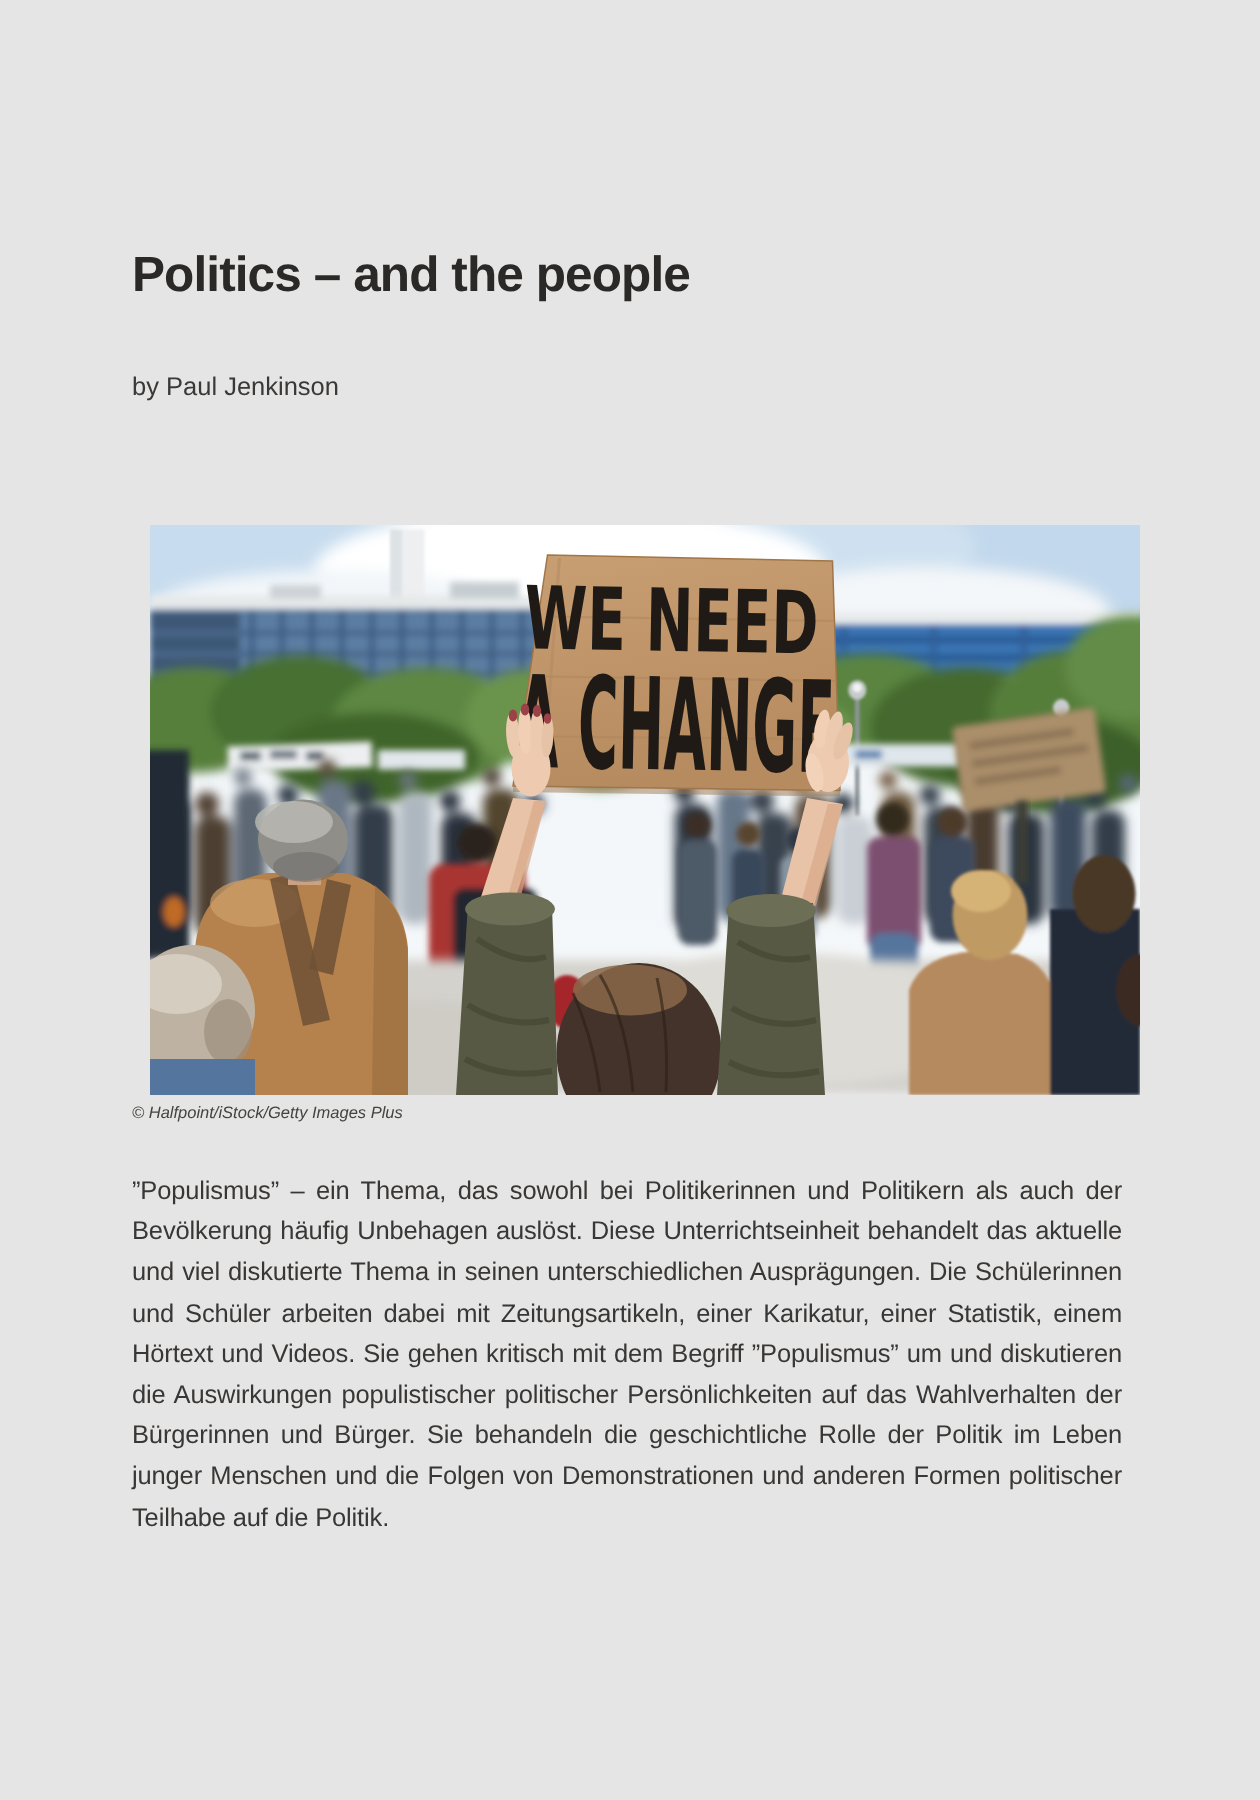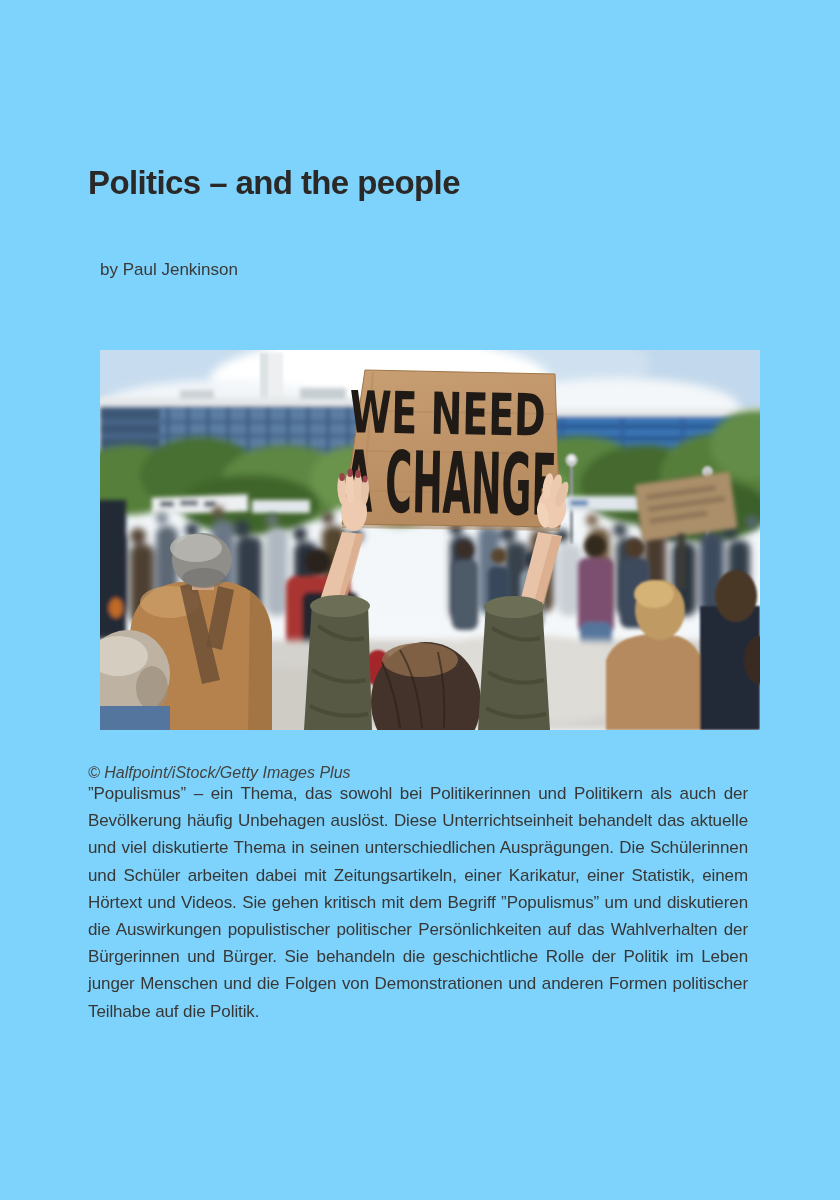--- a/index.html
+++ b/index.html
@@ -1,32 +1,32 @@
 <!DOCTYPE html>
 <html><head>
 <meta charset="utf-8">
 <style>
   html,body{margin:0;padding:0;background:#ffffff;}
   .page{
-    position:relative;width:840px;height:1200px;background:#7dd3fc;overflow:hidden;
+    position:relative;width:840px;height:1200px;background:#e5e5e5;overflow:hidden;
     font-family:"Liberation Sans",sans-serif;color:#3a3836;
   }
   .page-title{
     position:absolute;left:88px;top:164px;margin:0;
     font-size:33px;font-weight:700;letter-spacing:-0.6px;color:#2b2927;
   }
   .byline{
-    position:absolute;left:88px;top:248px;margin:12px;
+    position:absolute;left:88px;top:248px;margin:0;
     font-size:17px;color:#3b3937;
   }
   .photo-figure{position:absolute;left:88px;top:338px;width:660px;height:380px;margin:12px;}
   .photo-figure svg{display:block;width:660px;height:380px;}
   .credit{
-    position:absolute;left:88px;top:764px;margin:0;
-    font-size:16px;font-style:italic;color:#45433f;
+    position:absolute;left:88px;top:736px;margin:0;
+    font-size:11px;font-style:italic;color:#45433f;
   }
   .intro{
     position:absolute;left:88px;top:780px;width:660px;margin:0;
     font-size:17px;line-height:27.2px;text-align:justify;color:#393735;letter-spacing:-0.1px;
   }
   .logo{position:absolute;left:586px;top:1090px;width:170px;height:58px;}
   .logo svg{display:block;}
   .logo-brand{font-family:"Liberation Sans",sans-serif;font-weight:bold;}
   .logo-tagline{font-family:"Liberation Sans",sans-serif;font-weight:bold;}
 </style>

